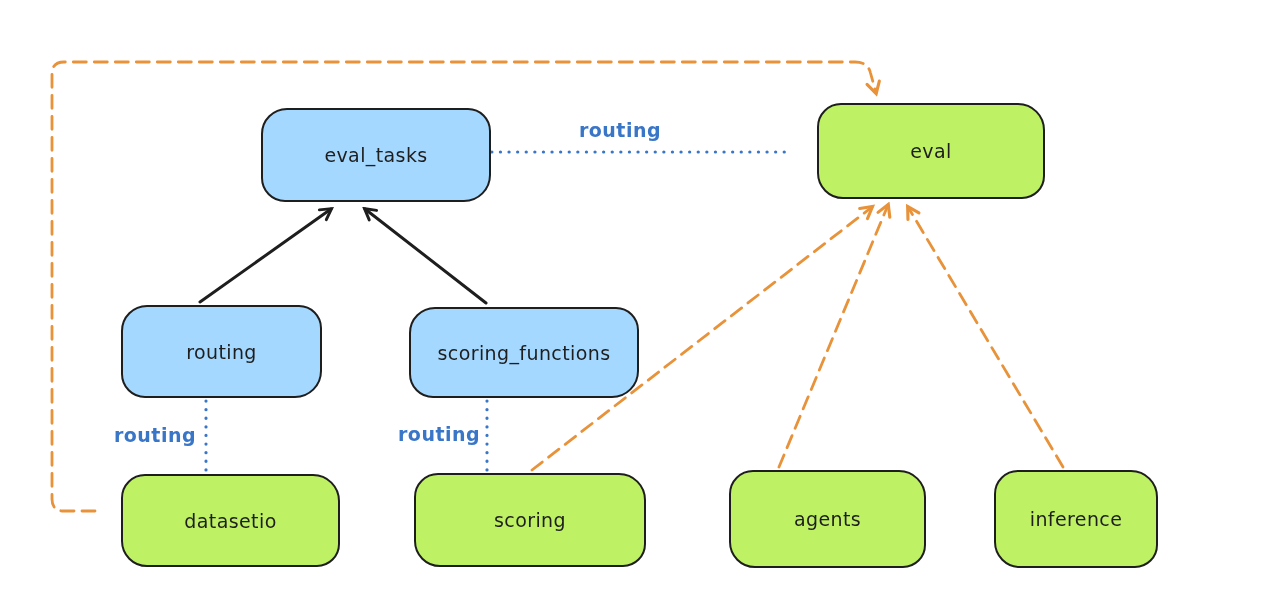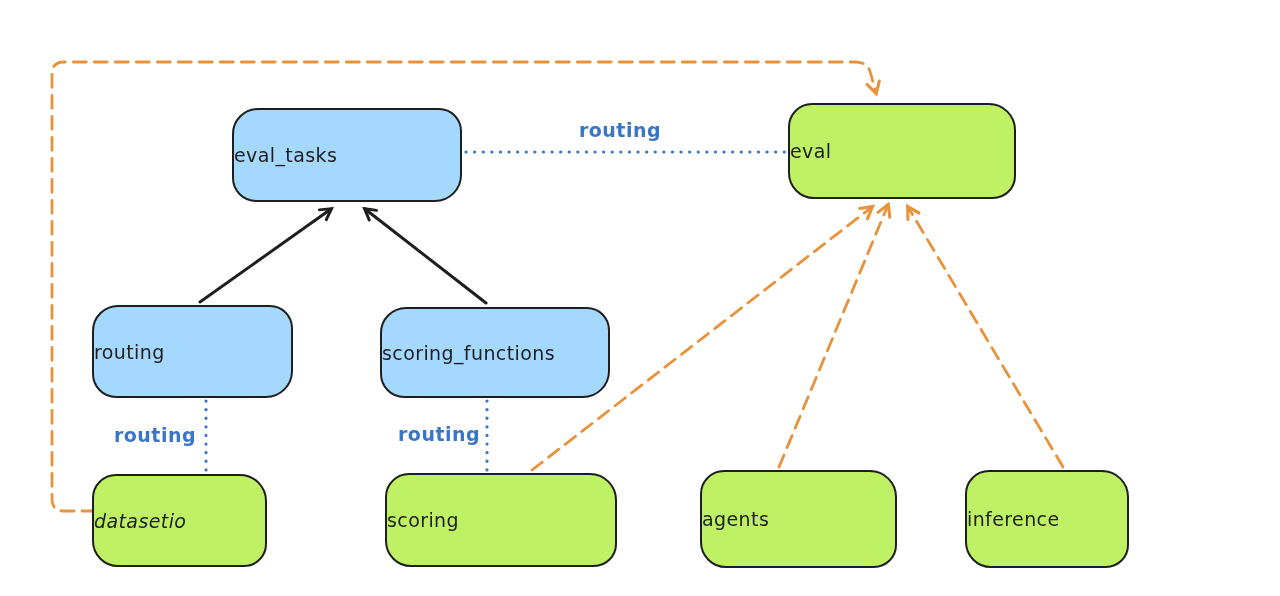--- a/index.html
+++ b/index.html
@@ -8,25 +8,26 @@
     width:1280px;height:596px;
     background:#ffffff;
     overflow:hidden;
     font-family:"DejaVu Sans", sans-serif;
   }
   .wires{position:absolute;left:0;top:0;}
   .node{
     position:absolute;
     box-sizing:border-box;
     border:2.4px solid #1e1e1e;
-    display:flex;align-items:center;
+    display:flex;align-items:center;justify-content:center;
     font-size:19px;
     color:#1e1e1e;
     letter-spacing:0.4px;
     background:#fff;
+    margin-left:29px;
   }
   .node.blue{background:#a5d8ff;border-radius:26px 23px 27px 24px;}
   .node.green{background:#bef264;border-radius:24px 27px 23px 26px;}
   .edge-label{
     position:absolute;
     color:#3a76c8;
     font-size:19px;
     font-weight:600;
     letter-spacing:0.5px;
     text-align:center;
@@ -87,21 +88,21 @@
   </div>
 
   <div class="node blue" style="left:92px;  top:305px; width:201px; height:93px;">
     <span>routing</span>
   </div>
 
   <div class="node blue" style="left:380px; top:307px; width:230px; height:91px;">
     <span>scoring_functions</span>
   </div>
 
-  <div class="node green" style="left:92px;  top:474px; width:175px; height:93px;font-style:italic;">
+  <div class="node green" style="left:92px;  top:474px; width:219px; height:93px;">
     <span>datasetio</span>
   </div>
 
   <div class="node green" style="left:385px; top:473px; width:232px; height:94px;">
     <span>scoring</span>
   </div>
 
   <div class="node green" style="left:700px; top:470px; width:197px; height:98px;">
     <span>agents</span>
   </div>

